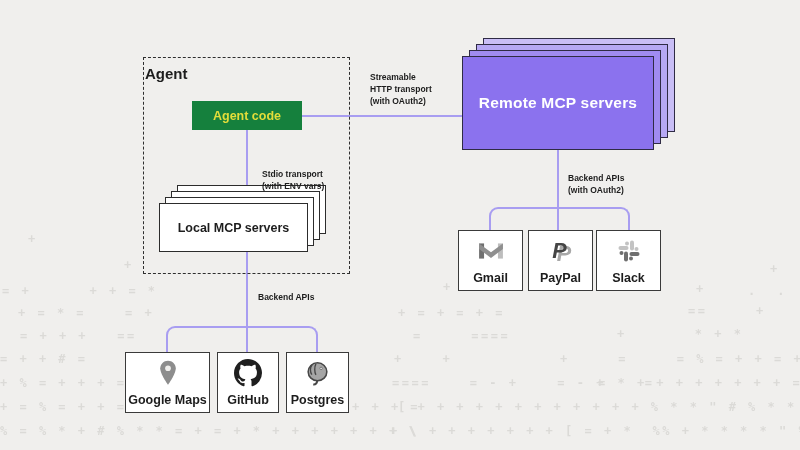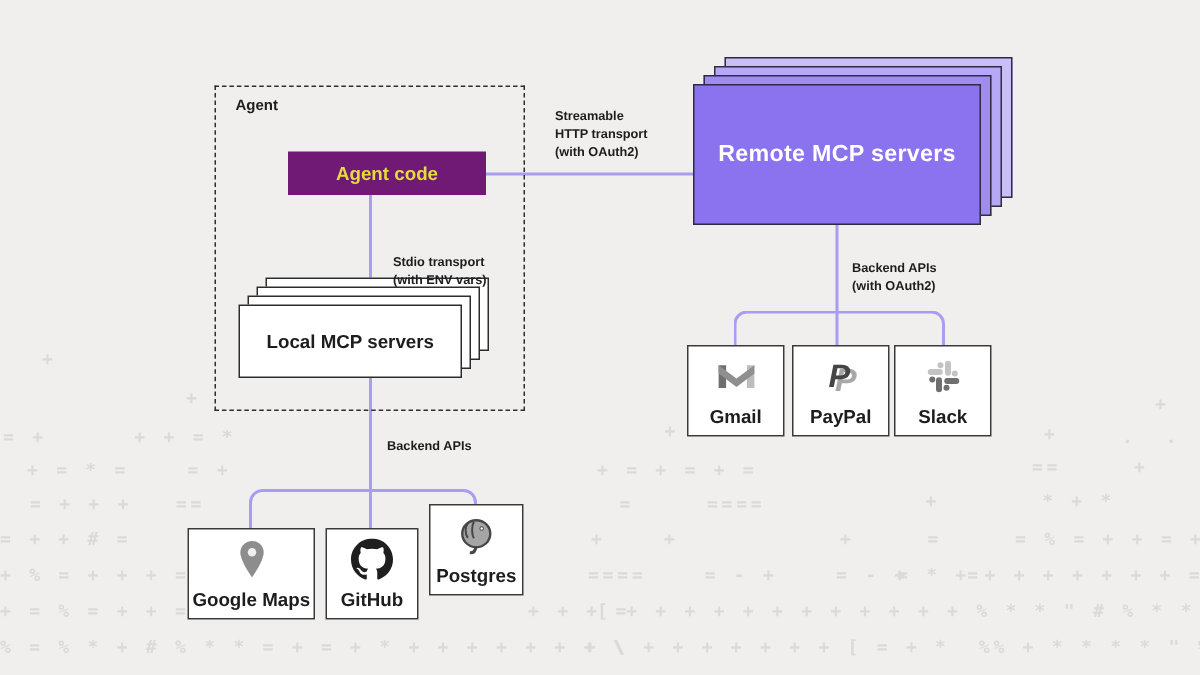--- a/index.html
+++ b/index.html
@@ -21,25 +21,25 @@
   .bracket{
     position:absolute;z-index:1;box-sizing:border-box;background:transparent;
     border:2px solid #a89df1;border-bottom:none;border-radius:9px 9px 0 0;
   }
   
   .agent-group{
     position:absolute;left:143px;top:57px;width:207px;height:217px;
     border:1.5px dashed #2e2e2e;z-index:2;box-sizing:border-box;
   }
   .agent-group-label{
-    position:absolute;left:157px;top:65px;font-size:10px;font-weight:bold;z-index:3;
+    position:absolute;left:145px;top:65px;font-size:15px;font-weight:bold;z-index:3;
   }
   .agent-code{
-    position:absolute;left:192px;top:101px;width:132px;height:29px;z-index:3;
-    background:#701a75;color:#e3dd3a;display:flex;align-items:center;justify-content:center;
+    position:absolute;left:192px;top:101px;width:110px;height:29px;z-index:3;
+    background:#15803d;color:#e3dd3a;display:flex;align-items:center;justify-content:center;
     font-size:12.5px;font-weight:bold;
   }
   
   .card{position:absolute;box-sizing:border-box;}
   .local-card{width:149px;height:49px;background:#ffffff;border:1.5px solid #2c2c2c;z-index:3;}
   .local-front{display:flex;align-items:center;justify-content:center;font-size:12.5px;font-weight:bold;}
   .remote-card{width:192px;height:94px;border:1.5px solid #2f2b45;z-index:3;}
   .remote-front{display:flex;align-items:center;justify-content:center;
     font-size:15.5px;font-weight:bold;color:#ffffff;letter-spacing:.2px;}
   
@@ -172,21 +172,21 @@
   <div class="svc-label">Google Maps</div>
 </div>
 <div class="svc" style="left:217px;top:352px;width:62px;">
   <div class="icon">
     <svg width="28" height="28" viewBox="0 0 16 16">
       <path fill="#1f1f1f" d="M8 0C3.58 0 0 3.58 0 8c0 3.54 2.29 6.53 5.47 7.59.4.07.55-.17.55-.38 0-.19-.01-.82-.01-1.49-2.01.37-2.53-.49-2.69-.94-.09-.23-.48-.94-.82-1.13-.28-.15-.68-.52-.01-.53.63-.01 1.08.58 1.23.82.72 1.21 1.87.87 2.33.66.07-.52.28-.87.51-1.07-1.78-.2-3.64-.89-3.64-3.95 0-.87.31-1.59.82-2.15-.08-.2-.36-1.02.08-2.12 0 0 .67-.21 2.2.82.64-.18 1.32-.27 2-.27s1.36.09 2 .27c1.53-1.04 2.2-.82 2.2-.82.44 1.1.16 1.92.08 2.12.51.56.82 1.27.82 2.15 0 3.07-1.87 3.75-3.65 3.95.29.25.54.73.54 1.48 0 1.07-.01 1.93-.01 2.2 0 .21.15.46.55.38A8.01 8.01 0 0 0 16 8c0-4.42-3.58-8-8-8z"></path>
     </svg>
   </div>
   <div class="svc-label">GitHub</div>
 </div>
-<div class="svc" style="left:286px;top:336px;width:63px;align-items:center;">
+<div class="svc" style="left:286px;top:352px;width:63px;align-items:center;">
   <div class="icon">
     <svg width="27" height="27" viewBox="0 0 24 24">
       <ellipse cx="12" cy="10.5" rx="8.3" ry="8" fill="#a5a5a5" stroke="#474747" stroke-width="1.4"></ellipse>
       <path d="M7.2 4.2C5.3 6.3 5.2 10.6 7 13" fill="none" stroke="#474747" stroke-width="1.2"></path>
       <path d="M10.6 3.4c-1.4 2.6-1.4 7.4 0 9.8" fill="none" stroke="#474747" stroke-width="1.2"></path>
       <path d="M11.8 18.4c-.3 2.4-1.6 3.6-3.6 3.4" fill="none" stroke="#474747" stroke-width="1.8"></path>
       <circle cx="15.2" cy="7.4" r="1.05" fill="#ffffff" stroke="#474747" stroke-width="0.6"></circle>
     </svg>
   </div>
   <div class="svc-label">Postgres</div>

